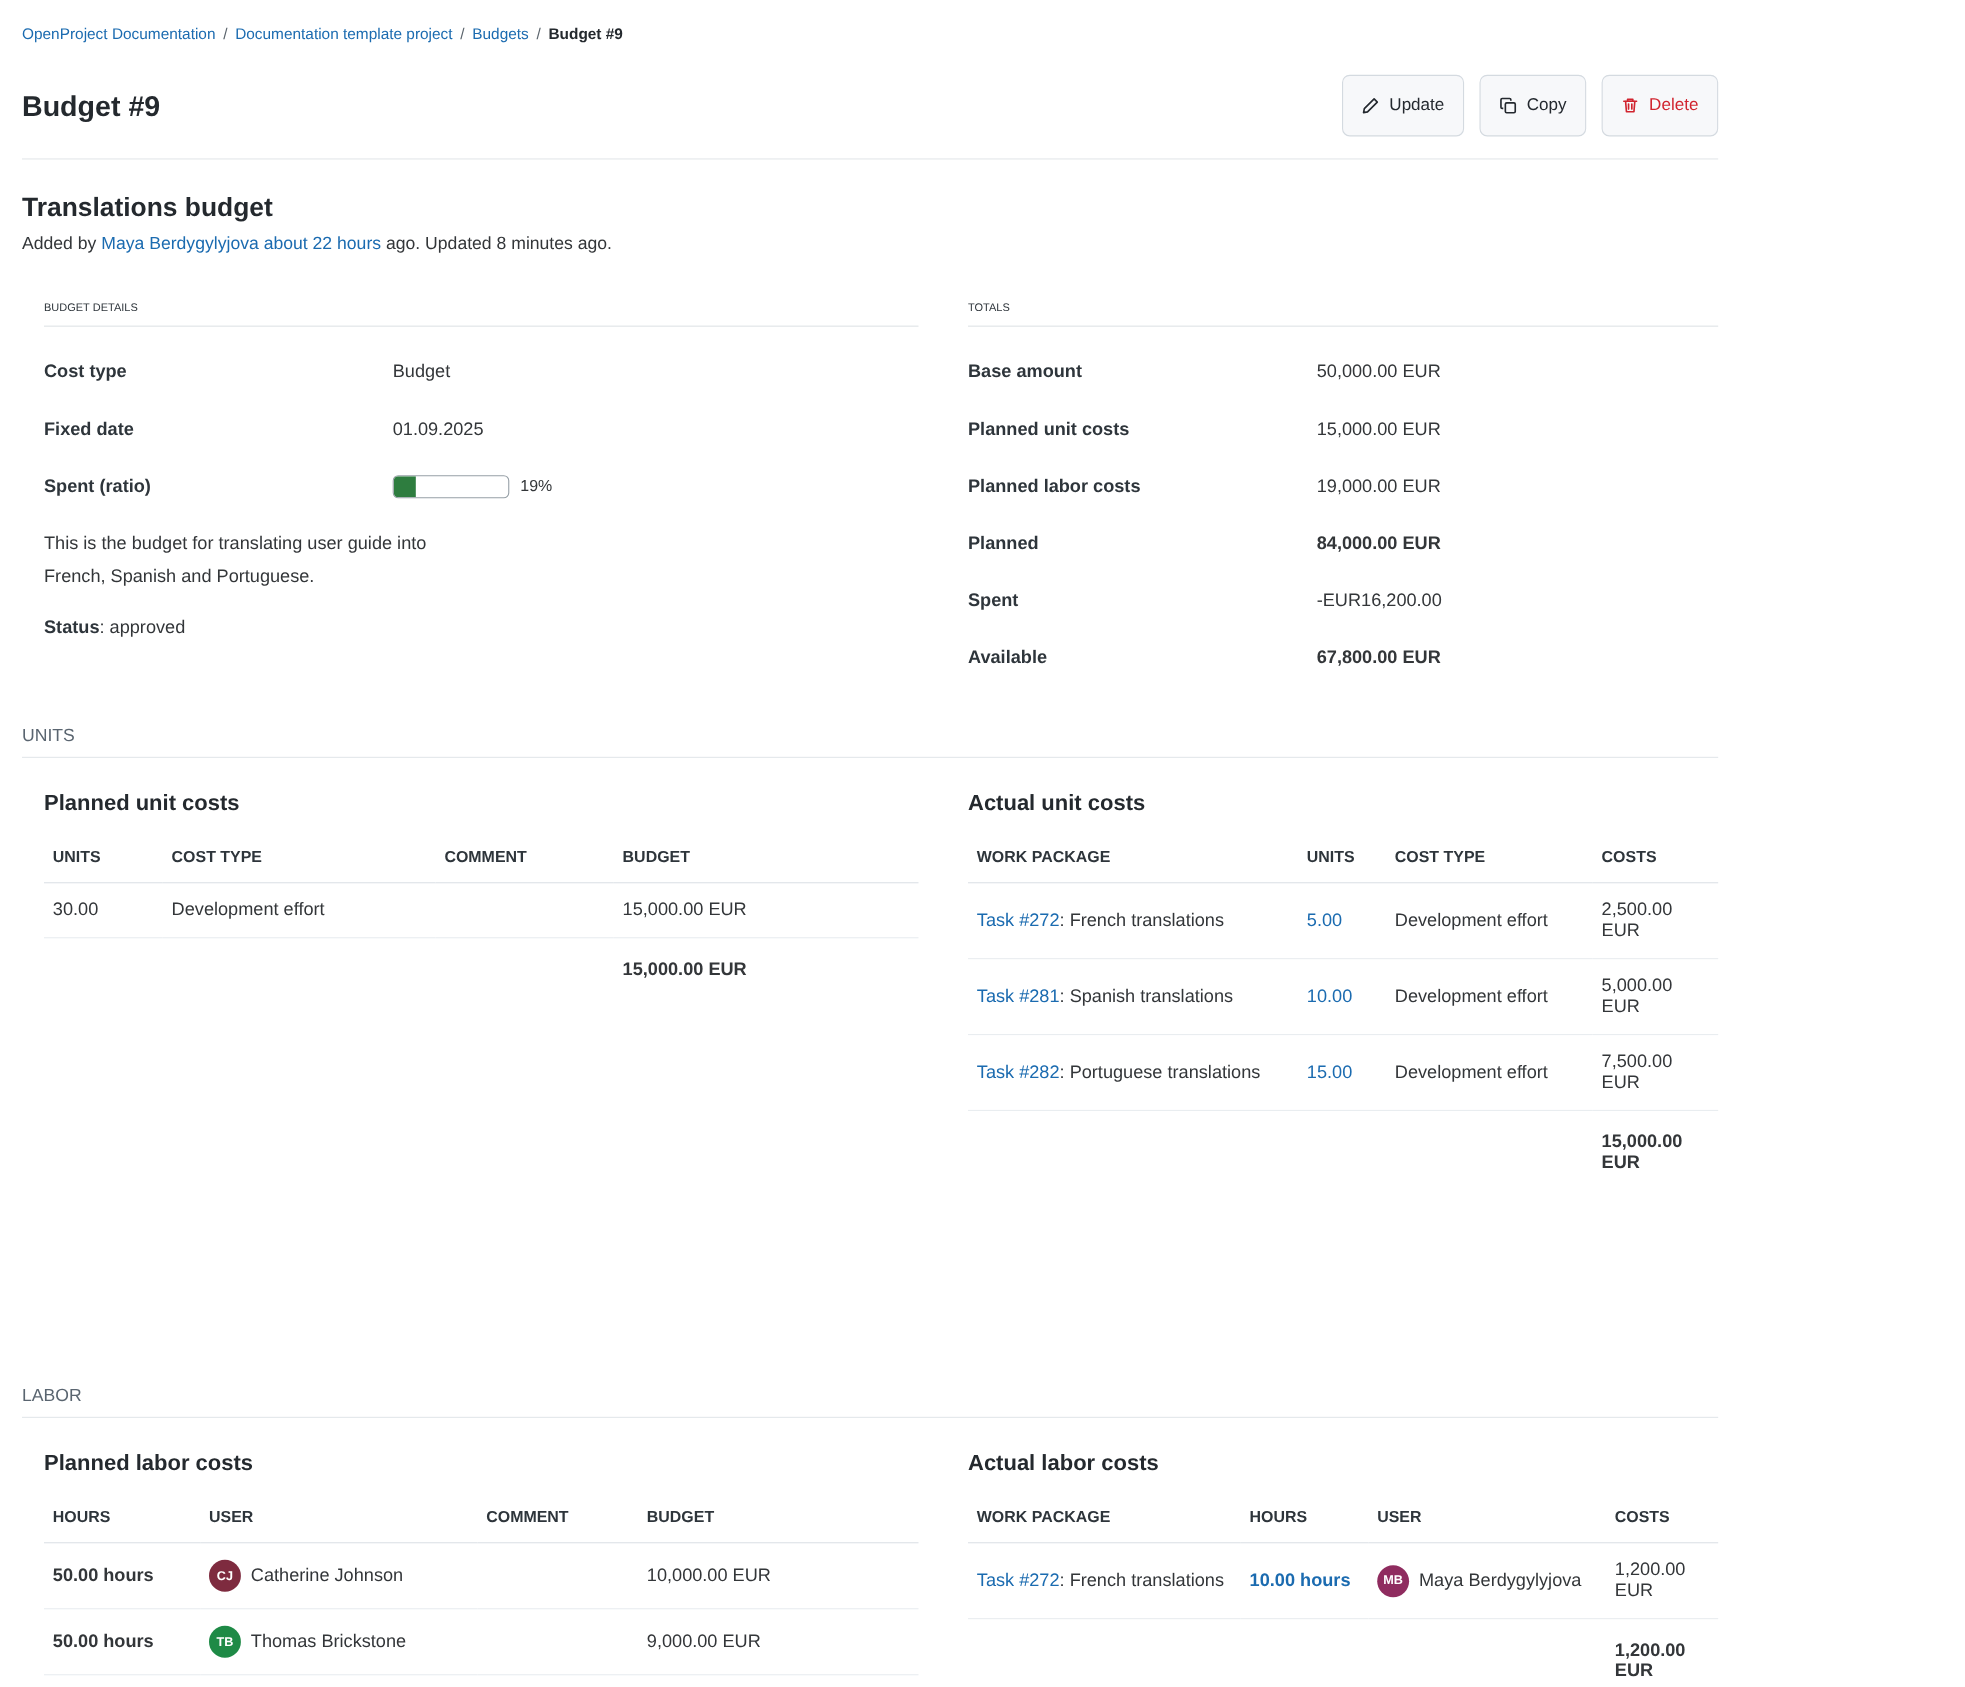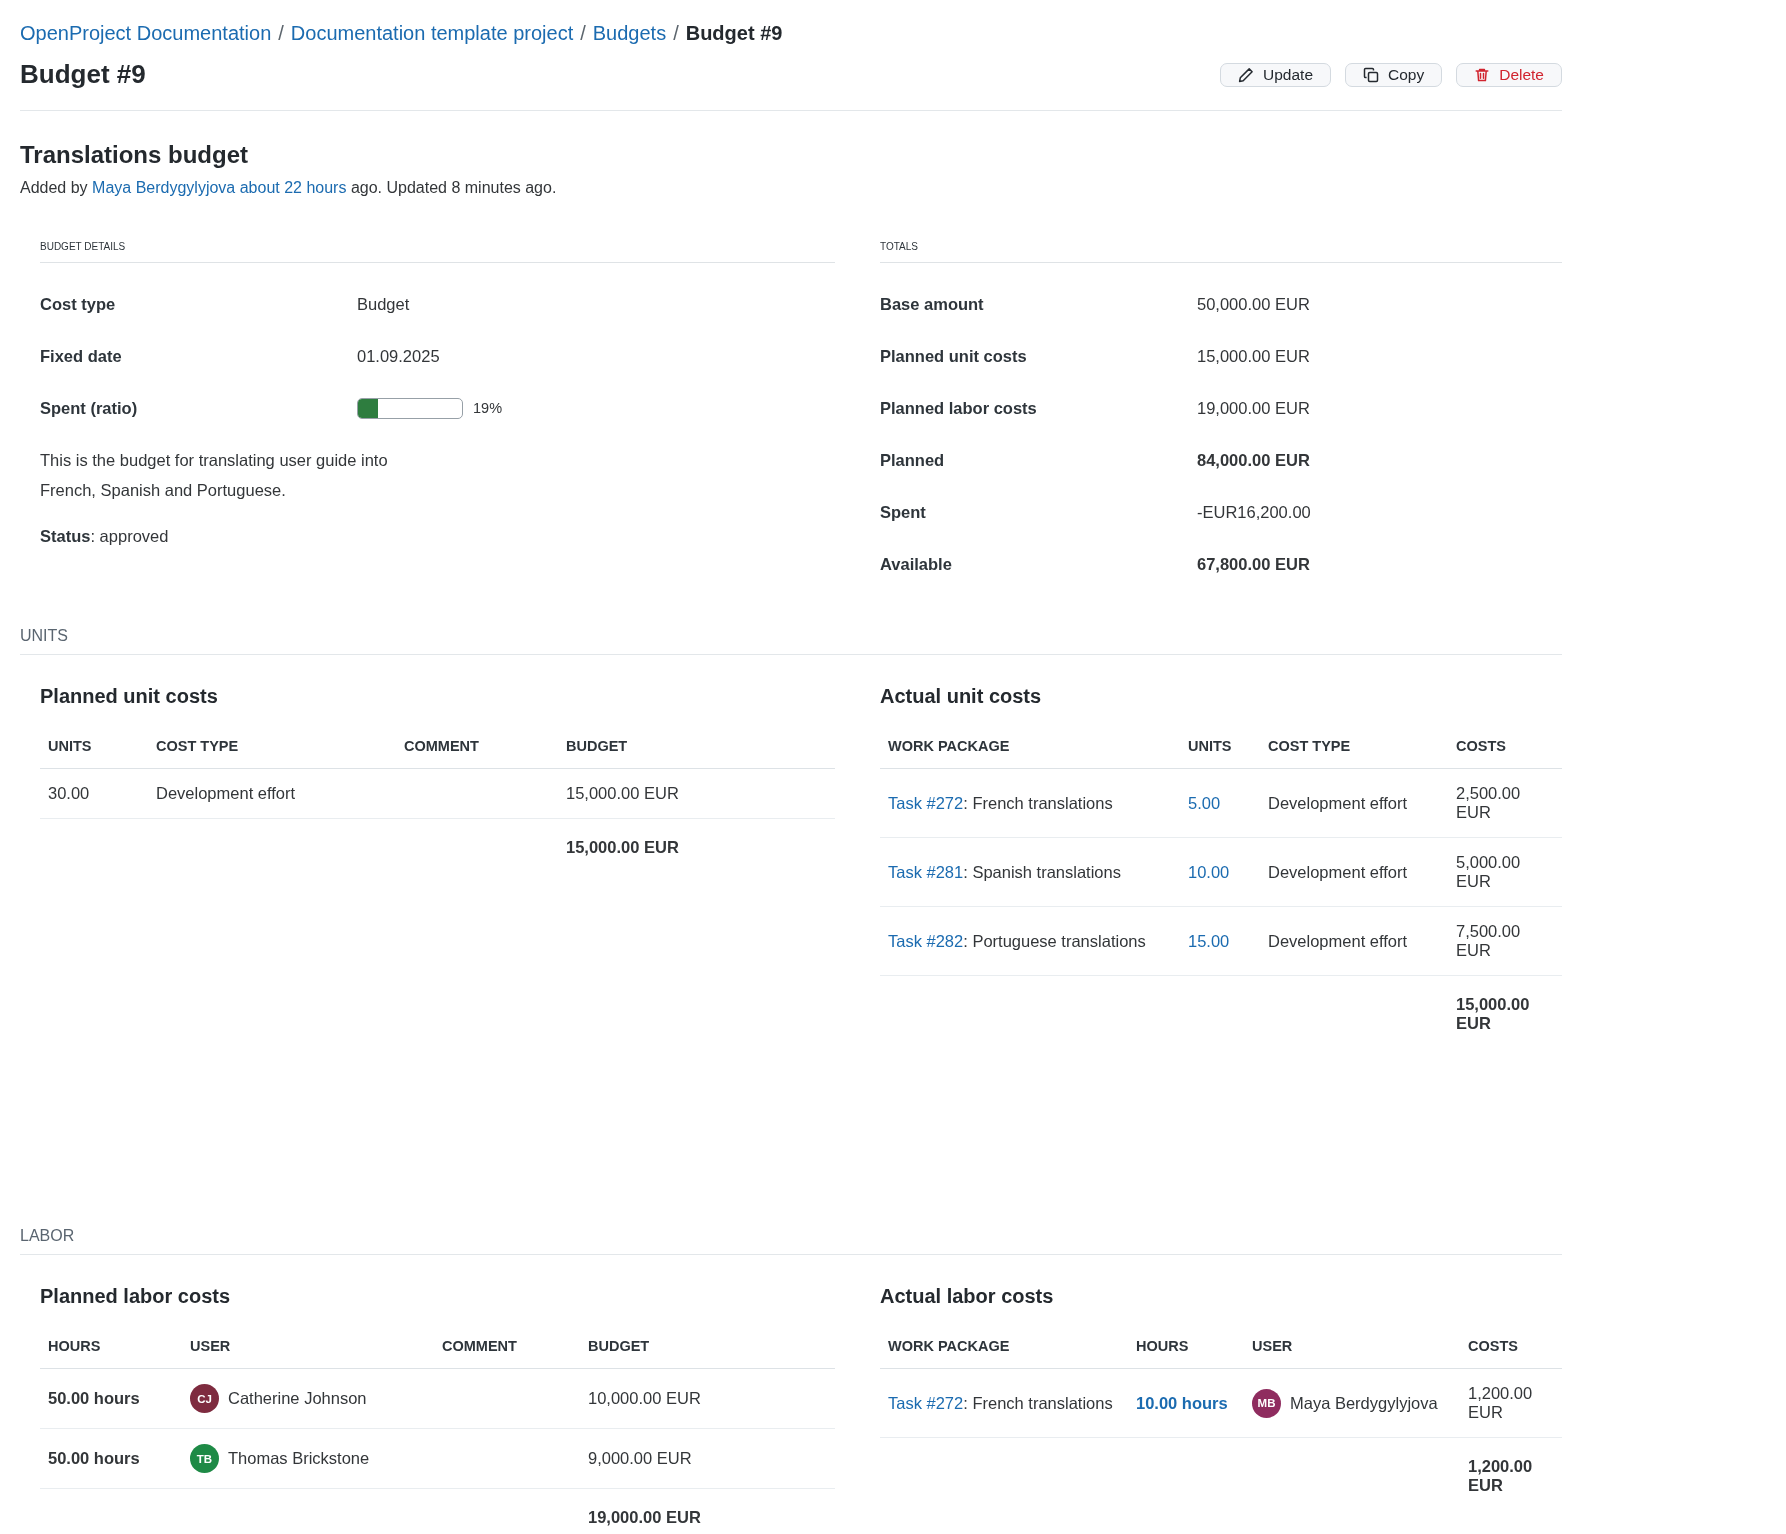--- a/index.html
+++ b/index.html
@@ -1,31 +1,31 @@
 <!DOCTYPE html>
 <html><head>
 <meta charset="utf-8">
 <style>
   * { margin:0; padding:0; box-sizing:border-box; }
   html,body { width:1786px; height:1534px; background:#ffffff; overflow:hidden;
     font-family:"Liberation Sans","DejaVu Sans",sans-serif; color:#333639; }
   .page { width:1562px; padding:22px 0 0 20px; }
 
   
-  .breadcrumb { font-size:20px; margin-bottom:14px; }
+  .breadcrumb { font-size:14px; margin-bottom:30px; }
   .breadcrumb a { color:#1b6bb0; text-decoration:none; cursor:pointer; }
   .crumb-sep { color:#5c656d; margin:0 7px; }
   .crumb-current { color:#24292e; font-weight:bold; }
 
   
   .page-header { display:flex; align-items:center; justify-content:space-between;
     padding-bottom:20px; border-bottom:1px solid #e3e7ea; }
   .page-title { font-size:26px; font-weight:bold; color:#24292e; }
   .actions { display:flex; gap:14px; }
-  .btn { display:inline-flex; align-items:center; gap:9px; height:24px; padding:0 17px;
+  .btn { display:inline-flex; align-items:center; gap:9px; height:56px; padding:0 17px;
     background:#f7f8fa; border:1px solid #d4dae0; border-radius:7px; font-size:15.5px;
     color:#24292f; cursor:pointer; font-family:inherit; }
   .btn svg { display:block; }
   .btn-danger { color:#d1242f; }
 
   
   .budget-name { font-size:24px; font-weight:bold; color:#24292e; margin:30px 0 10px; }
   .meta { font-size:16px; color:#333639; margin-bottom:44px; }
   .meta a { color:#1b6bb0; text-decoration:none; cursor:pointer; }
 

